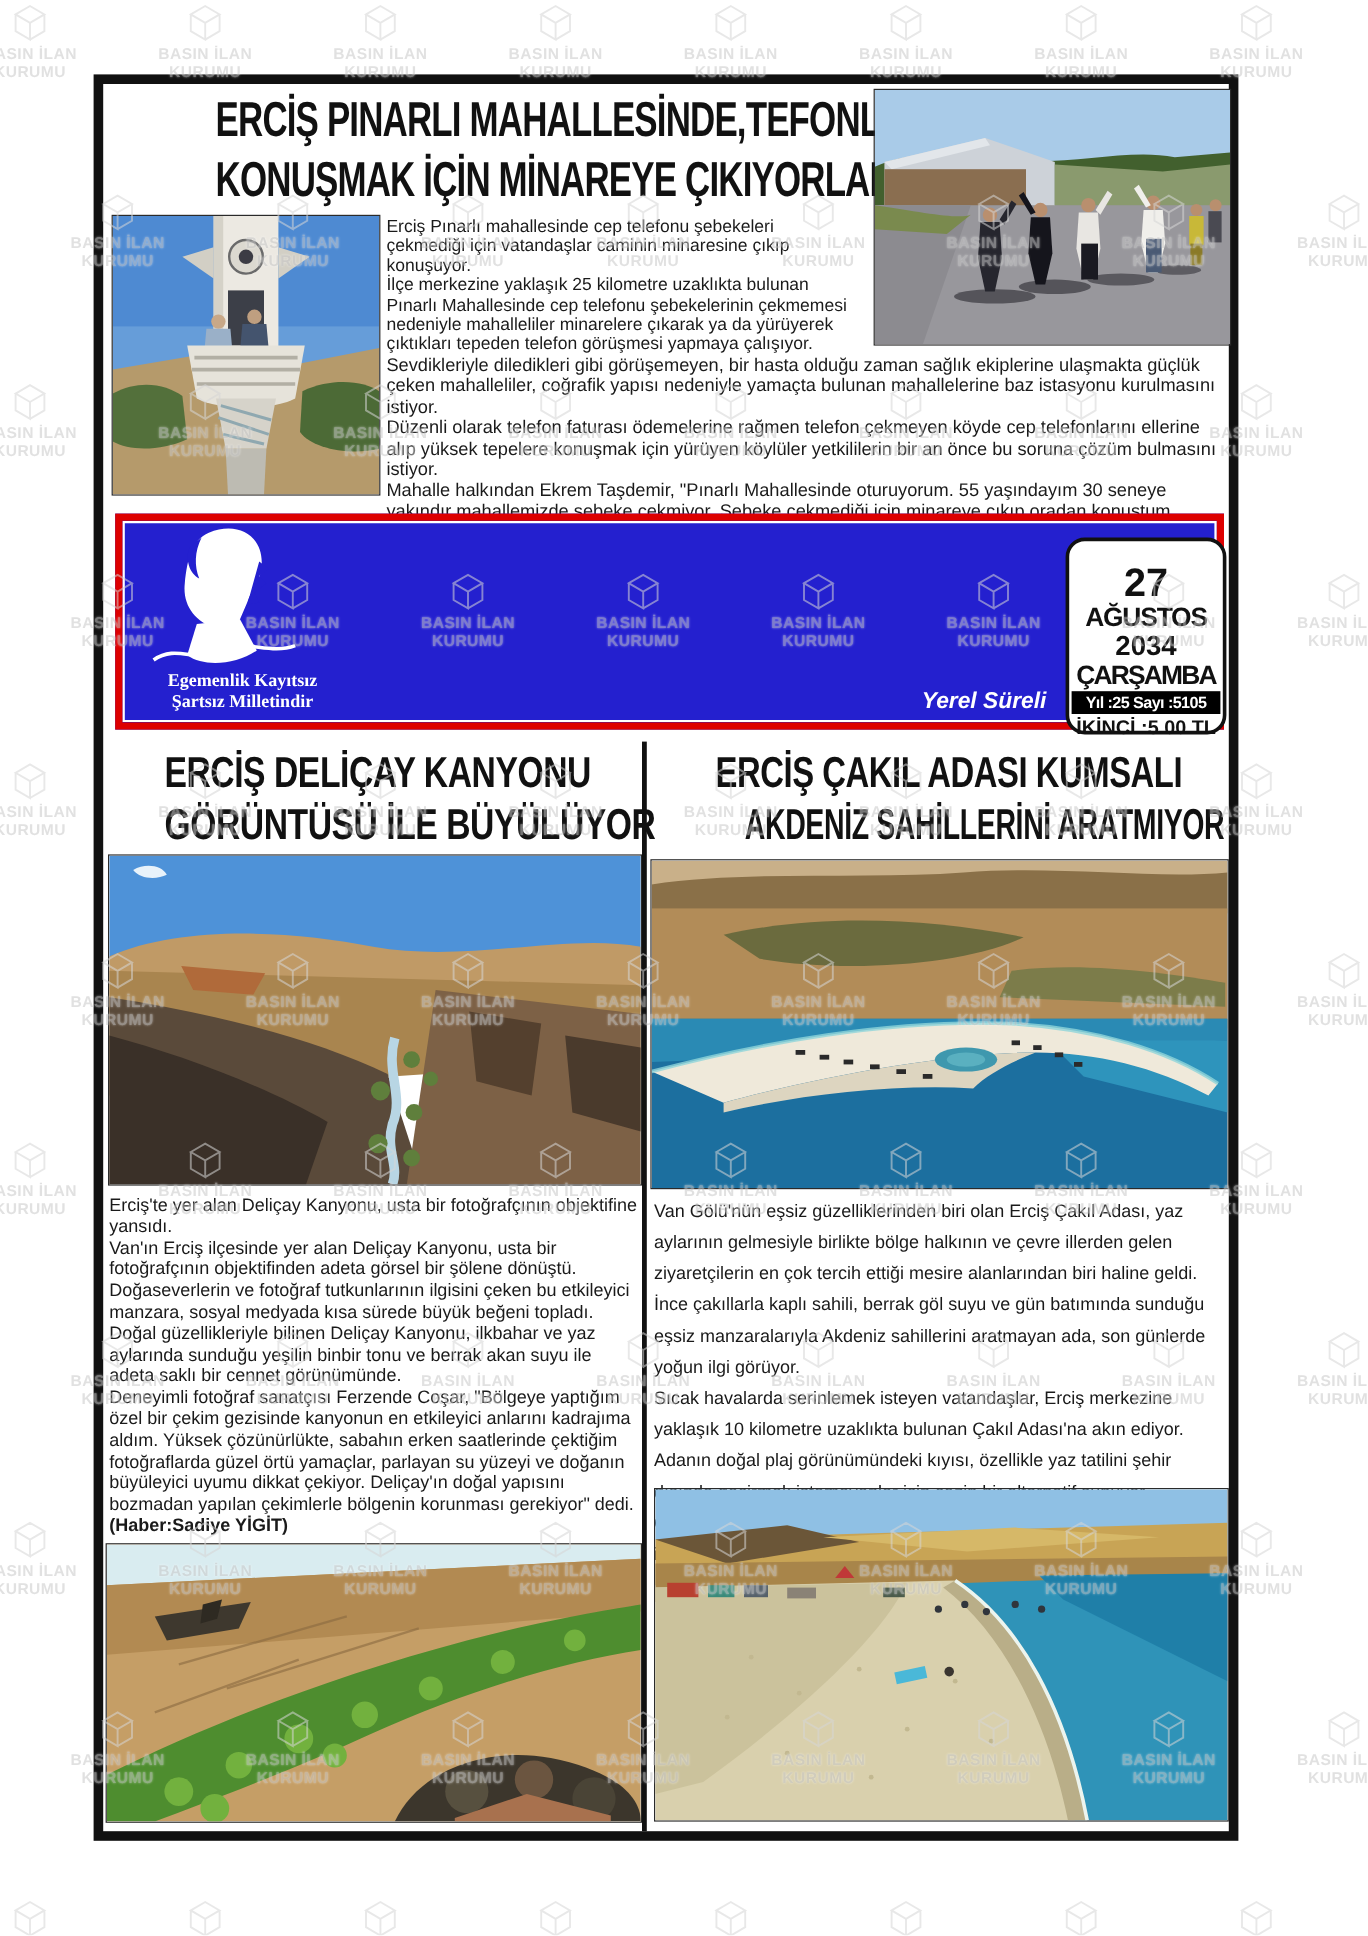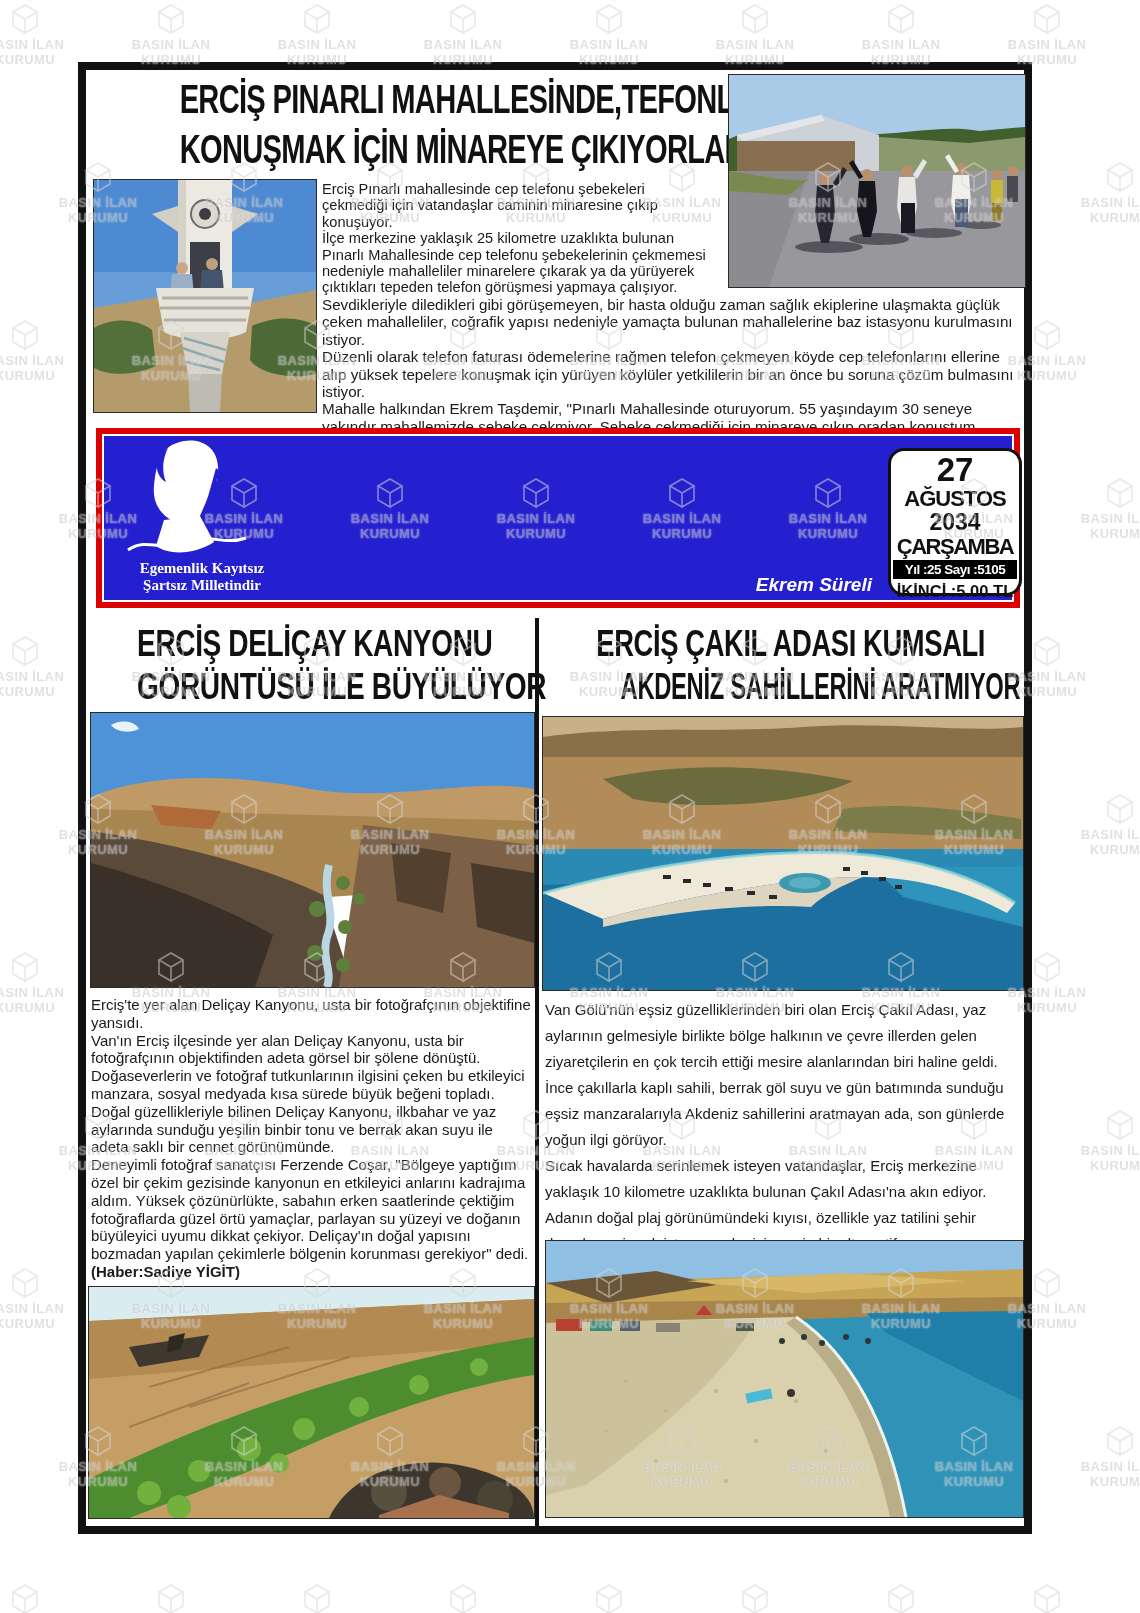--- a/index.html
+++ b/index.html
@@ -52,21 +52,21 @@
   #mast-title{position:absolute;left:170px;top:-6px;width:600px;text-align:center;color:#fff;
               font-family:"Liberation Serif",serif;font-weight:bold;font-size:94px;line-height:104px;
               letter-spacing:4px;text-shadow:3px 3px 0 rgba(0,0,70,.3);}
   #mast-subtitle{position:absolute;left:170px;top:100px;width:600px;text-align:center;color:#fff;
               font-family:"Liberation Serif",serif;font-weight:bold;font-size:46px;letter-spacing:10px;
               text-shadow:2px 2px 0 rgba(0,0,70,.3);}
   #edition{position:absolute;left:600px;top:140px;width:170px;text-align:right;color:#fff;
            font-style:italic;font-weight:bold;font-size:19px;}
   #datebox{position:absolute;left:786px;top:14px;width:128px;height:140px;background:#fff;
            border:3px solid #111;border-radius:16px;text-align:center;color:#111;
-           font-weight:bold;padding-top:2px;}
+           font-weight:bold;padding-top:18px;}
   #datebox .day{font-size:33px;line-height:34px;}
   #datebox .month{font-size:22px;line-height:23px;letter-spacing:-1px;}
   #datebox .year{font-size:23px;line-height:24px;}
   #datebox .weekday{font-size:22px;line-height:25px;letter-spacing:-1.5px;}
   #datebox .issue{background:#000;color:#fff;font-size:13.5px;line-height:19px;margin:1px 2px;
                   letter-spacing:-0.5px;white-space:nowrap;}
   #datebox .price{font-size:16.5px;line-height:22px;}
 </style>
 </head>
 <body>
@@ -158,21 +158,21 @@
       <path d="M104,30 L112,36 L104,42 L110,48 L100,56 L104,64 L94,66 Z" fill="#2420cf"></path>
       <path d="M56,10 C50,22 50,34 54,44 C46,40 42,28 46,18 Z" fill="#2420cf"></path>
       <path d="M52,82 L88,78 L102,104 C84,116 58,118 44,108 Z" fill="#ffffff"></path>
       <path d="M16,112 C36,98 52,116 74,104 C92,94 112,108 134,100" stroke="#ffffff" stroke-width="3" fill="none"></path>
       <path d="M60,108 C66,100 74,100 78,106" stroke="#ffffff" stroke-width="2.5" fill="none"></path>
     </svg>
     <div id="motto">
       <div>Egemenlik Kayıtsız</div>
       <div>Şartsız Milletindir</div>
     </div>
-    <div id="edition">Ekrem Süreli</div>
+    <div id="edition">Yerel Süreli</div>
     <div id="datebox">
       <div class="day">27</div>
       <div class="month">AĞUSTOS</div>
       <div class="year">2034</div>
       <div class="weekday">ÇARŞAMBA</div>
       <div class="issue">Yıl :25  Sayı :5105</div>
       <div class="price">İKİNCİ :5.00 TL</div>
     </div>
   </div>
 

